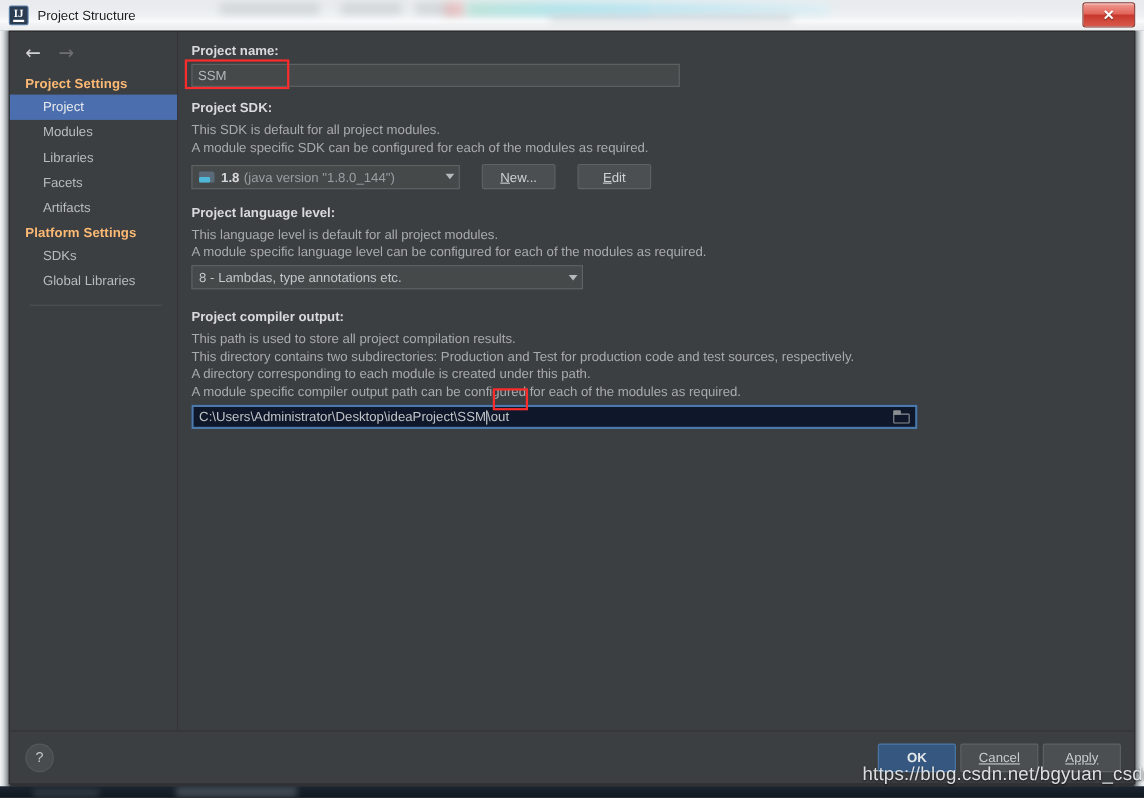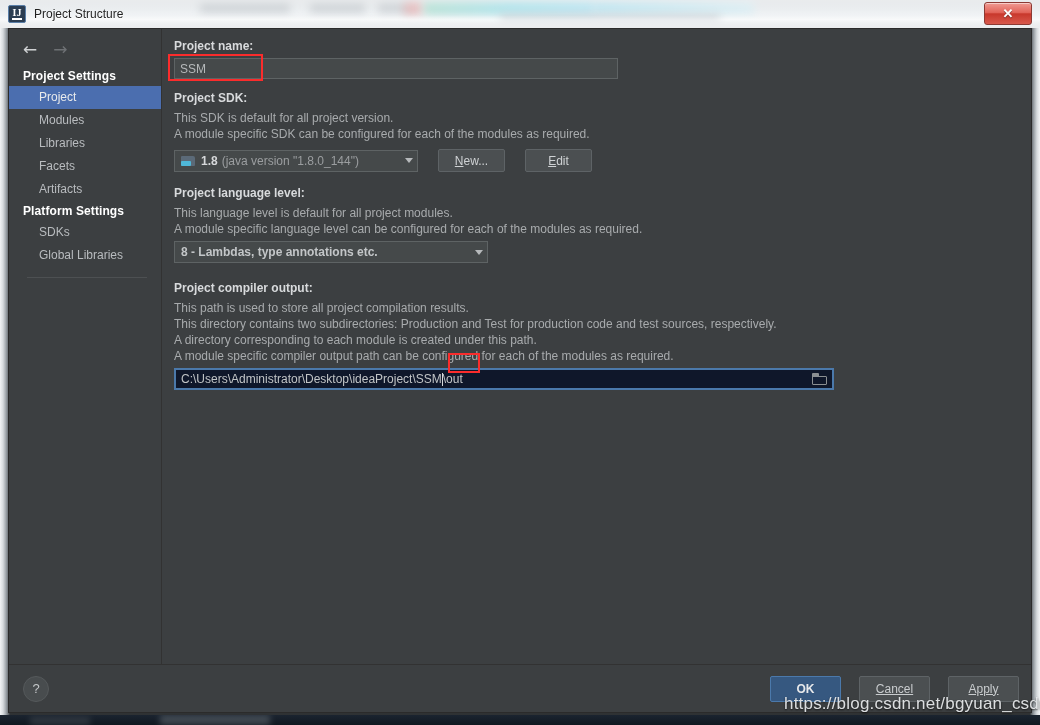--- a/index.html
+++ b/index.html
@@ -150,21 +150,21 @@
   .arrow {
     font-size: 17px; line-height: 1;
     font-family: "DejaVu Sans", sans-serif;
     cursor: pointer;
     user-select: none;
   }
   .arrow.back { color: #d0d2d4; }
   .arrow.fwd  { color: #6e7174; cursor: default; }
 
   .grp-header {
-    font-size: 12px; font-weight: bold; color: #ffffff;
+    font-size: 12px; font-weight: bold; color: #fdba74;
     padding: 3px 0 3px 14px;
     letter-spacing: .1px;
   }
   .nav-item {
     font-size: 12px; color: #b9bcbf;
     padding: 4px 0 4px 30px;
     line-height: 15px;
     cursor: pointer;
   }
   .nav-item.selected {
@@ -229,21 +229,21 @@
     position: relative;
   }
   .combo .caret {
     margin-left: auto;
     width: 0; height: 0;
     border-left: 4px solid transparent;
     border-right: 4px solid transparent;
     border-top: 5px solid #b6b9bb;
   }
   .combo.sdk { width: 244px; }
-  .combo.lang { width: 314px; margin-top: 4px; font-weight: bold; }
+  .combo.lang { width: 356px; margin-top: 4px; }
 
   .folder-ic {
     width: 15px; height: 12px;
     position: relative; flex: none; margin-right: 5px;
   }
   .folder-ic::before {
     content: ""; position: absolute; left: 0; top: 1px;
     width: 14px; height: 10px; background: #5b6a78; border-radius: 1px 2px 1px 1px;
   }
   .folder-ic::after {
@@ -312,21 +312,21 @@
   .help-btn {
     width: 24px; height: 24px; border-radius: 50%;
     background: #484c4e;
     border: 1px solid #55595b;
     display: flex; align-items: center; justify-content: center;
     color: #c3c6c8; font-size: 13px;
     cursor: pointer;
   }
   .btn-group {
     margin-left: auto;
-    display: flex; gap: 18px; padding-left: 24px;
+    display: flex; gap: 4px; padding-left: 24px;
   }
   .dlg-btn {
     width: 71px; height: 26px;
     border-radius: 2px;
     font-size: 12px;
     display: flex; align-items: center; justify-content: center;
     cursor: pointer;
     box-sizing: border-box;
   }
   .dlg-btn.primary {
@@ -413,21 +413,21 @@
         <div class="content">
 
           <div class="section">
             <div class="label-bold">Project name:</div>
             <div class="tfield name">SSM</div>
             <div class="redbox" style="left:6px; top:25px; width:95px; height:27px;"></div>
           </div>
 
           <div class="section" style="margin-top:12px;">
             <div class="label-bold">Project SDK:</div>
-            <div class="desc">This SDK is default for all project version.</div>
+            <div class="desc">This SDK is default for all project modules.</div>
             <div class="desc">A module specific SDK can be configured for each of the modules as required.</div>
             <div class="row" style="margin-top:7px;">
               <div class="combo sdk">
                 <span class="folder-ic"></span>
                 <span class="sdk-ver">1.8</span>
                 <span class="sdk-rest">(java version "1.8.0_144")</span>
                 <span class="caret"></span>
               </div>
               <div class="btn">
                 <u>N</u>

